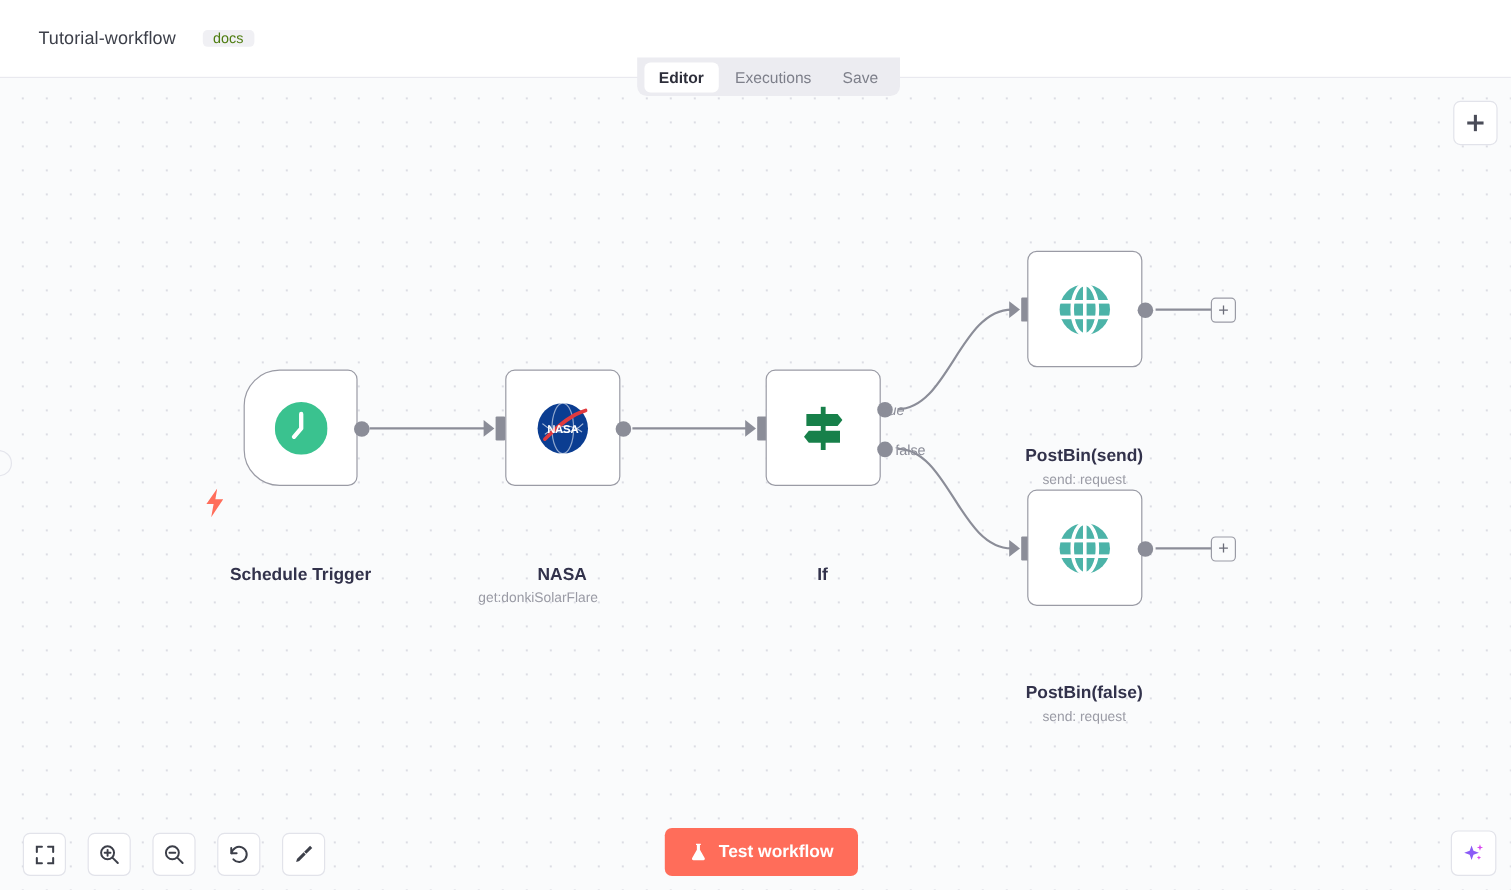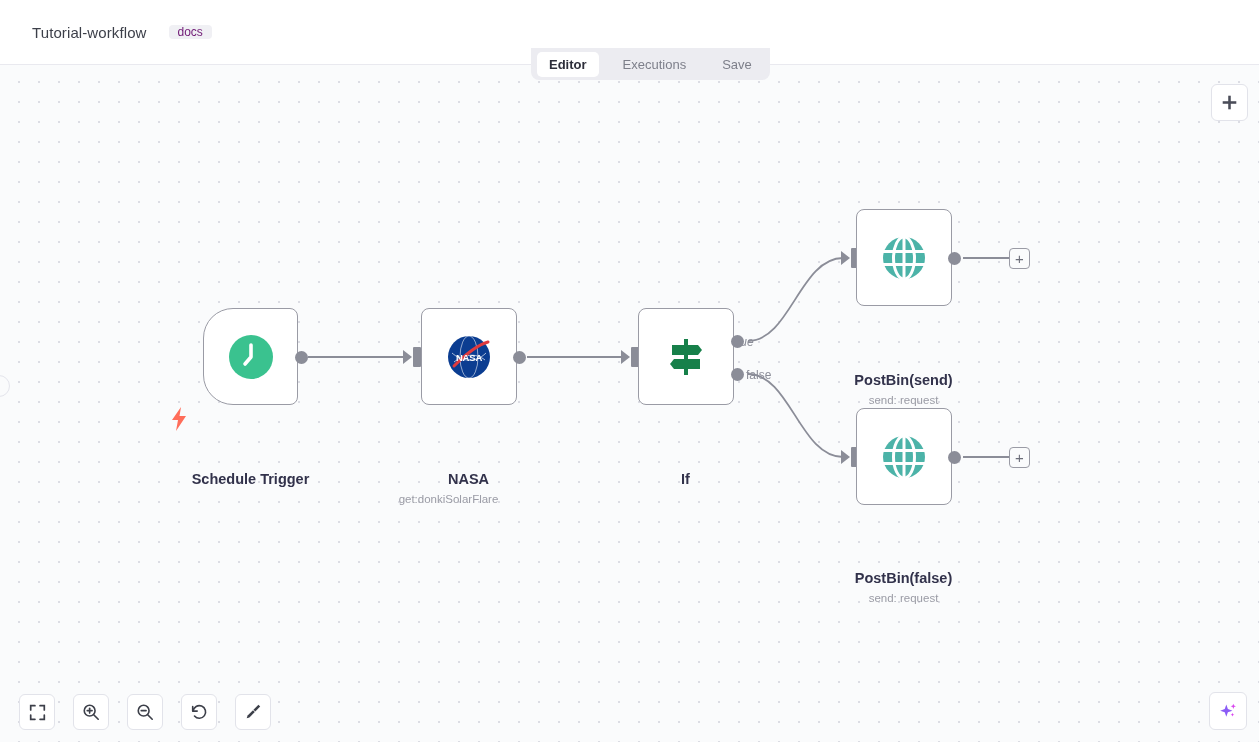--- a/index.html
+++ b/index.html
@@ -19,21 +19,21 @@
     display: flex; align-items: center;
     z-index: 40;
   }
   .wf-title {
     margin-left: 32px;
     font-size: 15px; font-weight: 400;
     color: #3c3f49; letter-spacing: .1px;
   }
   .tag-pill {
     margin-left: 22px;
-    background: #f0f0f4; color: #701a75;
+    background: #f0f0f4; color: #4d7c0f;
     font-size: 12px; padding: 0 9px; border-radius: 4px;
   }
   .hdr-right {
     margin-left: auto; margin-right: 20px;
     display: flex; align-items: center; gap: 14px;
   }
   .activ-label { font-size: 13.5px; color: #3c3f49; }
   .toggle {
     width: 40px; height: 21px; border-radius: 11px;
     background: #909399; position: relative; cursor: pointer;
@@ -61,21 +61,21 @@
     cursor: pointer; color: #3c3f49;
   }
   .dots { font-size: 20px; line-height: 10px; color: #3c3f49; letter-spacing: 1px;}
 
   
   .tabs {
     position: absolute; top: 48px; left: 531px;
     height: 32px; background: #ececf1;
     border-radius: 0 0 8px 8px;
     display: flex; align-items: center;
-    padding: 0 6px; gap: 12px; z-index: 50;
+    padding: 0 6px; gap: 2px; z-index: 50;
   }
   .tab {
     font-size: 13px; padding: 5px 12px;
     border-radius: 5px; color: #7d7f8a; cursor: pointer;
     white-space: nowrap;
   }
   .tab.active { background: #ffffff; color: #2d2e3a; font-weight: 600; }
 
   
   .canvas {
@@ -322,20 +322,26 @@
       </svg>
     </div>
     <div class="sq-btn">
       <svg width="18" height="18" viewBox="0 0 20 20">
         <path d="M16 2 L10.5 7.5 L12.5 9.5 L18 4 Z" fill="#3c3f49"></path>
         <path d="M10 8 L12 10 L6 16 L3 17 L4 14 Z" fill="#3c3f49"></path>
       </svg>
     </div>
   </div>
 
+  <button class="test-btn">
+    <svg width="16" height="16" viewBox="0 0 20 20">
+      <path d="M7.5 1.5 H12.5 V2.8 H11.6 V7.6 L16.5 16.2 A1.5 1.5 0 0 1 15.2 18.5 H4.8 A1.5 1.5 0 0 1 3.5 16.2 L8.4 7.6 V2.8 H7.5 Z" fill="#ffffff"></path>
+    </svg>
+    <span>Test workflow</span>
+  </button>
 
   <div class="sq-btn" style="left:1209px; bottom:12px; top:auto; width:38px; height:38px;">
     <svg width="21" height="21" viewBox="0 0 24 24">
       <path d="M9.5 4 L11.3 9.2 L16.5 11 L11.3 12.8 L9.5 18 L7.7 12.8 L2.5 11 L7.7 9.2 Z" fill="#8b5cf6"></path>
       <path d="M17.5 3 L18.3 5.2 L20.5 6 L18.3 6.8 L17.5 9 L16.7 6.8 L14.5 6 L16.7 5.2 Z" fill="#d946ef"></path>
       <path d="M16.5 13.5 L17.1 15 L18.6 15.6 L17.1 16.2 L16.5 17.7 L15.9 16.2 L14.4 15.6 L15.9 15 Z" fill="#d946ef"></path>
     </svg>
   </div>
 </div>
 

